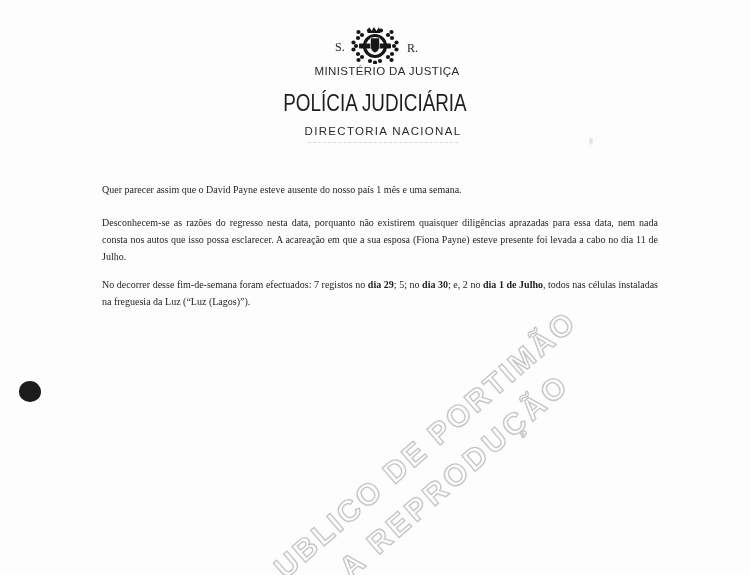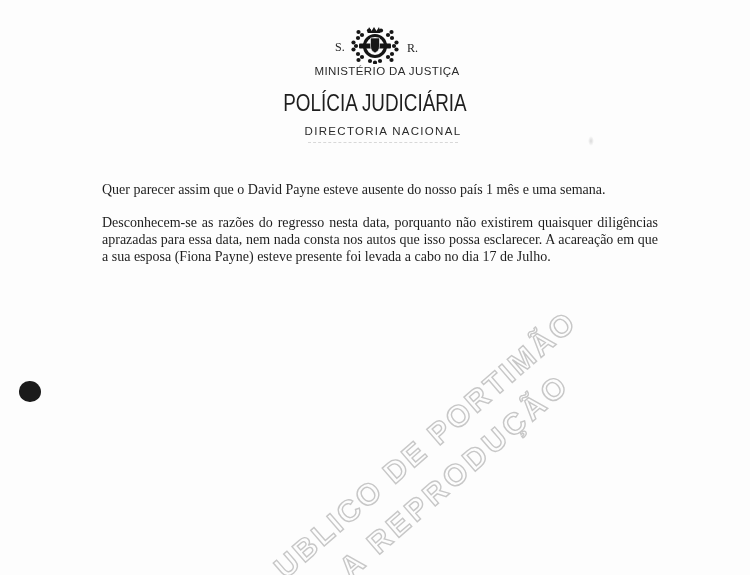--- a/index.html
+++ b/index.html
@@ -53,21 +53,21 @@
   }
   .smudge {
     position:absolute; left:588px; top:136px; width:6px; height:10px;
     background:radial-gradient(#b5b5b5, transparent 70%);
     border-radius:50%; opacity:.5; z-index:2;
   }
 
   
   .body-text {
     position:absolute; left:102px; top:181px; width:556px;
-    font-size:14px; line-height:17px; text-align:justify;
+    font-size:10px; line-height:17px; text-align:justify;
     z-index:2;
   }
   .body-text p { margin:0; }
   .body-text p.p2 { margin-top:16px; }
   .body-text p.p3 { margin-top:11px; }
   .body-text p.p4 { margin-top:18px; }
   .body-text b { font-weight:bold; }
 
   
   .hole-punch {
@@ -120,18 +120,19 @@
   <span class="hdr-initial hdr-r">R.</span>
 
   <div class="ministry">MINISTÉRIO DA JUSTIÇA</div>
   <div class="doc-title">POLÍCIA JUDICIÁRIA</div>
   <div class="subtitle">DIRECTORIA NACIONAL</div>
   <div class="subtitle-rule"></div>
   <div class="smudge"></div>
 
   <div class="body-text">
     <p class="p1">Quer parecer assim que o David Payne esteve ausente do nosso país 1 mês e uma semana.</p>
-    <p class="p2">Desconhecem-se as razões do regresso nesta data, porquanto não existirem quaisquer diligências aprazadas para essa data, nem nada consta nos autos que isso possa esclarecer. A acareação em que a sua esposa (Fiona Payne) esteve presente foi levada a cabo no dia 17 de Julho.</p>
+    <p class="p2">Desconhecem-se as razões do regresso nesta data, porquanto não existirem quaisquer diligências aprazadas para essa data, nem nada consta nos autos que isso possa esclarecer. A acareação em que a sua esposa (Fiona Payne) esteve presente foi levada a cabo no dia 11 de Julho.</p>
+    <p class="p3"><span>No decorrer desse fim-de-semana foram efectuados: 7 registos no </span><b>dia 29</b><span>; 5; no </span><b>dia 30</b><span>; e, 2 no </span><b>dia 1 de Julho</b><span>, todos nas células instaladas na freguesia da Luz (“Luz (Lagos)”).</span></p>
   </div>
 
   <div class="hole-punch"></div>
 
 </div>
 
 </body></html>

